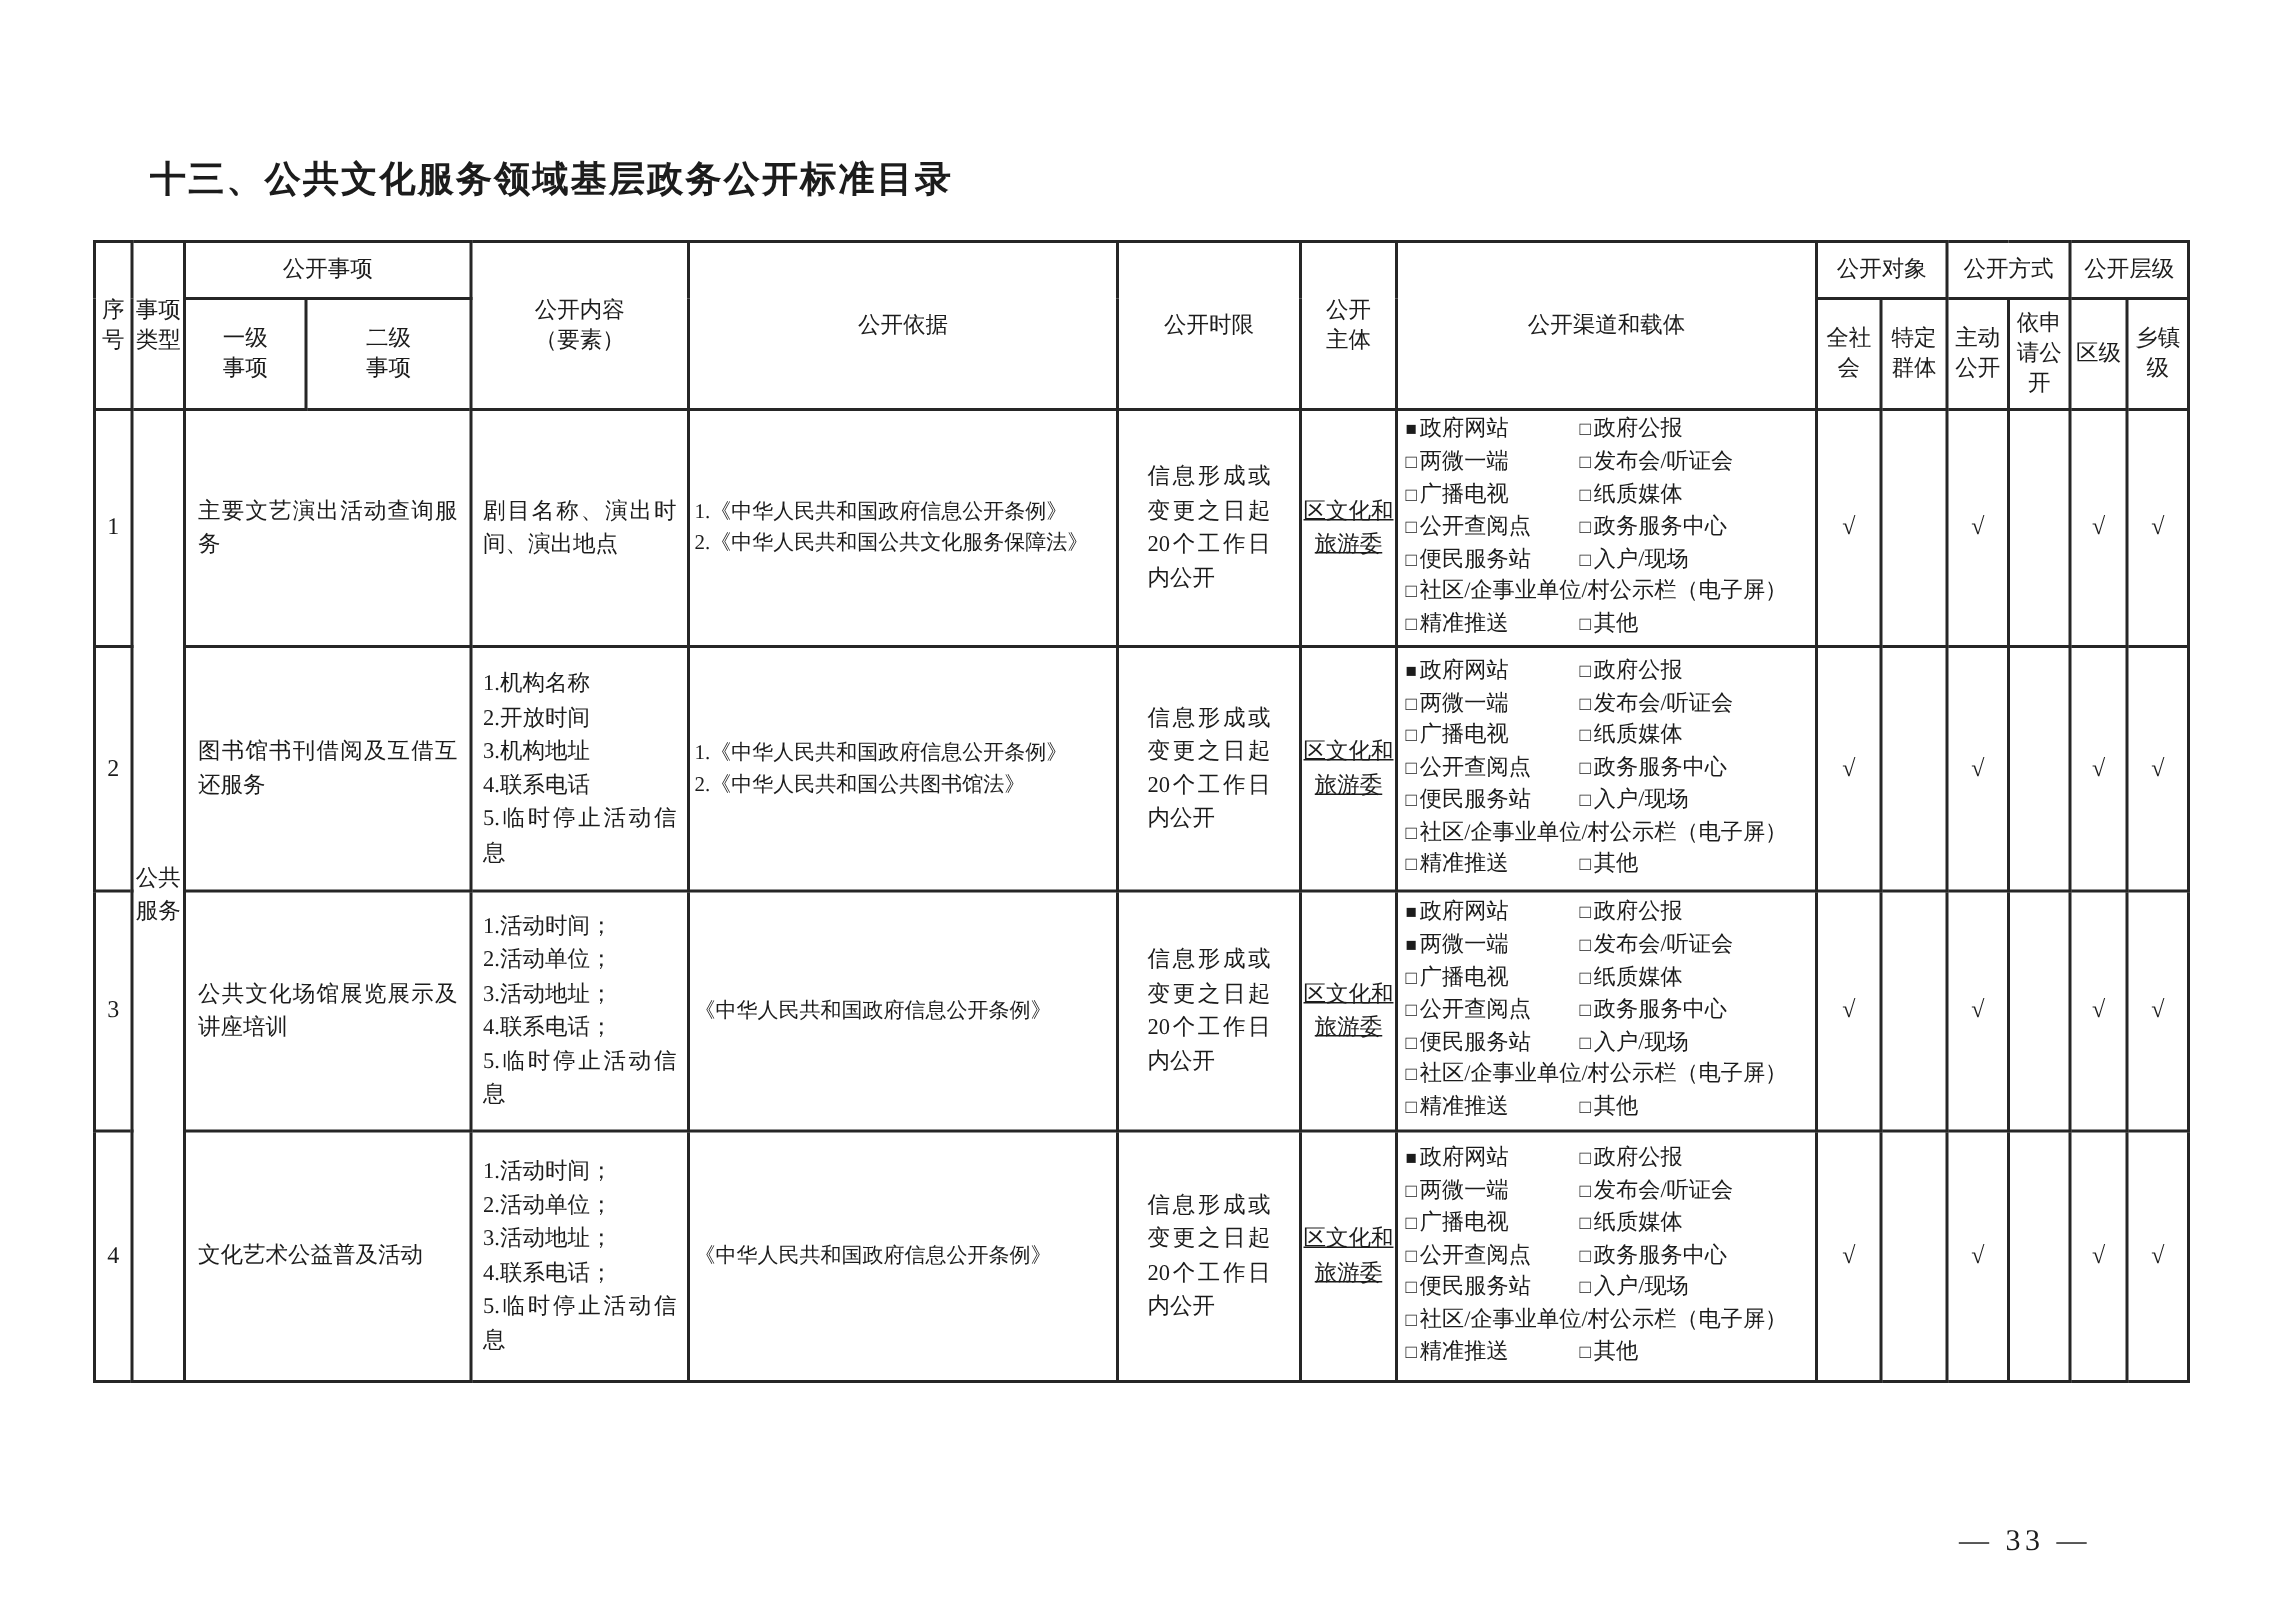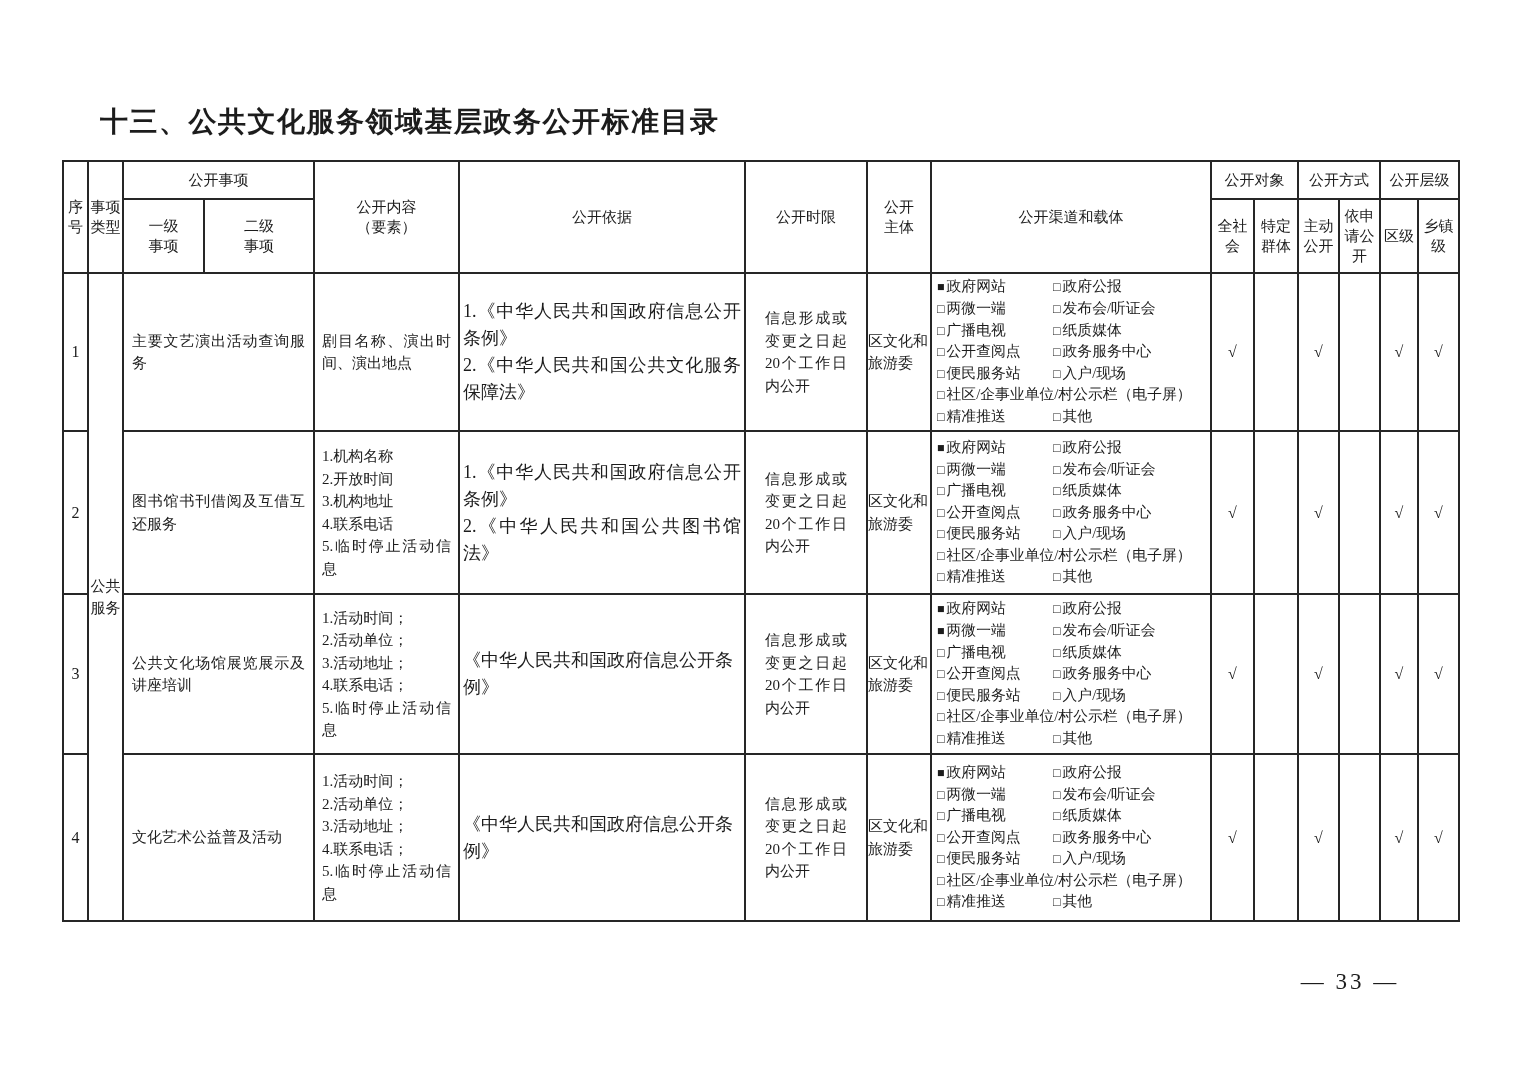--- a/index.html
+++ b/index.html
@@ -5,21 +5,21 @@
   html, body { margin: 0; padding: 0; }
   body {
     width: 1520px; height: 1074px;
     background: #ffffff;
     position: relative;
     font-family: "Liberation Serif", "DejaVu Serif", serif;
     color: #1c1c1c;
   }
   .doc-title {
     position: absolute; left: 100px; top: 103px; margin: 0;
-    font-size: 28px; font-weight: 700; letter-spacing: 1.5px;
+    font-size: 24px; font-weight: 700; letter-spacing: 1.5px;
     white-space: nowrap;
   }
   table.catalog {
     position: absolute; left: 62px; top: 160px;
     width: 1396px; border-collapse: collapse; table-layout: fixed;
   }
   th, td {
     border: 2px solid #262626;
     white-space: pre-line;
     vertical-align: middle;
@@ -30,34 +30,34 @@
   thead tr.h-sub   { height: 74px; }
   tbody tr:nth-child(1) { height: 158px; }
   tbody tr:nth-child(2) { height: 163px; }
   tbody tr:nth-child(3) { height: 160px; }
   tbody tr:nth-child(4) { height: 167px; }
   td { font-size: 15px; line-height: 1.5; }
   .c-serial  { text-align: center; font-size: 16px; }
   .c-type    { text-align: center; line-height: 1.5; }
   .c-item    { text-align: justify; text-justify: inter-character; padding: 0 8px; }
   .c-content { text-align: justify; text-justify: inter-character; padding: 0 7px; }
-  .c-basis   { font-size: 18px; padding: 0 3px; }
+  .c-basis   { font-size: 14px; padding: 0 3px; }
   .c-basis.al-left   { text-align: justify; text-justify: inter-character; }
   .c-basis.al-center { text-align: left; font-family: Liberation Serif, serif; }
   .c-time    { text-align: justify; text-justify: inter-character; padding: 0 19px; }
-  .c-subject { text-align: left; }
+  .c-subject { text-align: center; text-decoration: underline; }
   .c-channels { font-size: 14.8px; line-height: 1.46; padding: 0 2px 0 5px; }
   .ch-line { display: flex; }
   .ch-item { display: inline-flex; align-items: baseline; }
   .ch-item.left { width: 116px; flex: none; }
   .ch-box { font-size: 12.5px; margin-right: 2px; }
   .c-mark { text-align: center; font-size: 16px; }
   .page-number {
-    position: absolute; left: 1240px; top: 969px; width: 220px;
-    text-align: center; font-size: 23px; letter-spacing: 3px;
+    position: absolute; left: 1240px; top: 1016px; width: 220px;
+    text-align: center; font-size: 20px; letter-spacing: 3px;
   }
 </style>
 </head>
 <body>
 
 <h1 class="doc-title">十三、公共文化服务领域基层政务公开标准目录</h1>
 
 <table class="catalog">
   <colgroup>
     <col style="width:25px">

